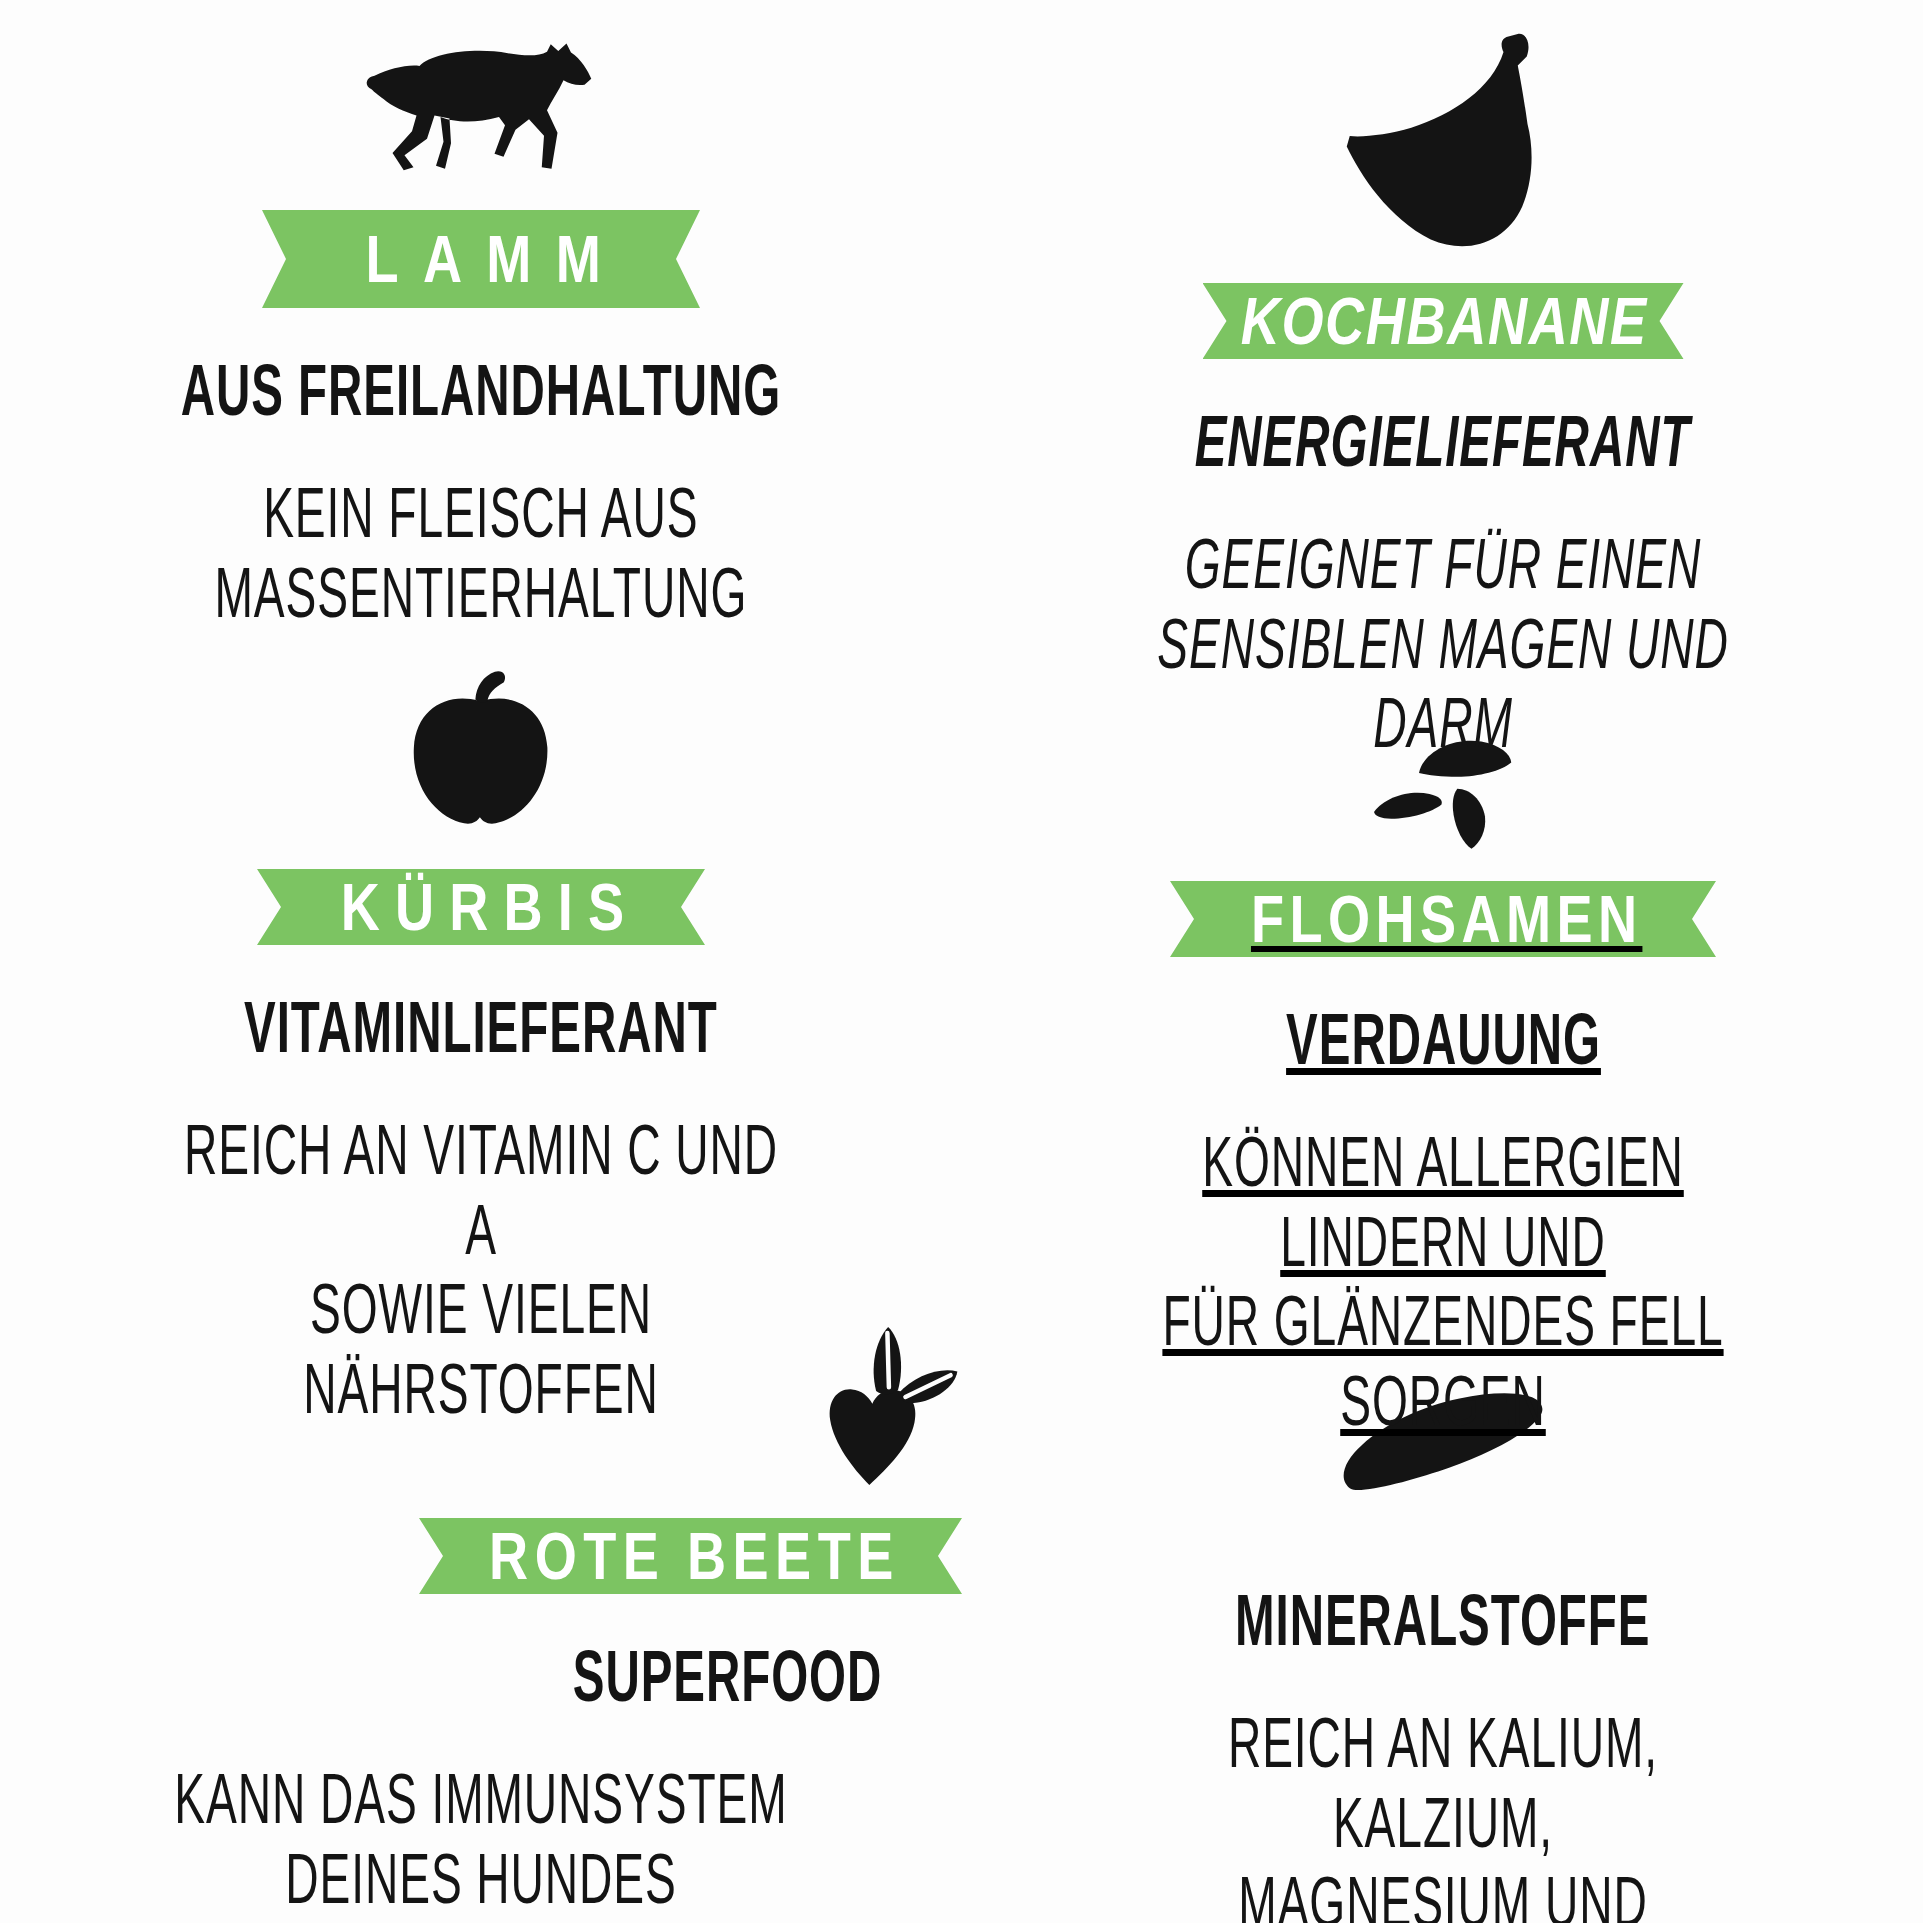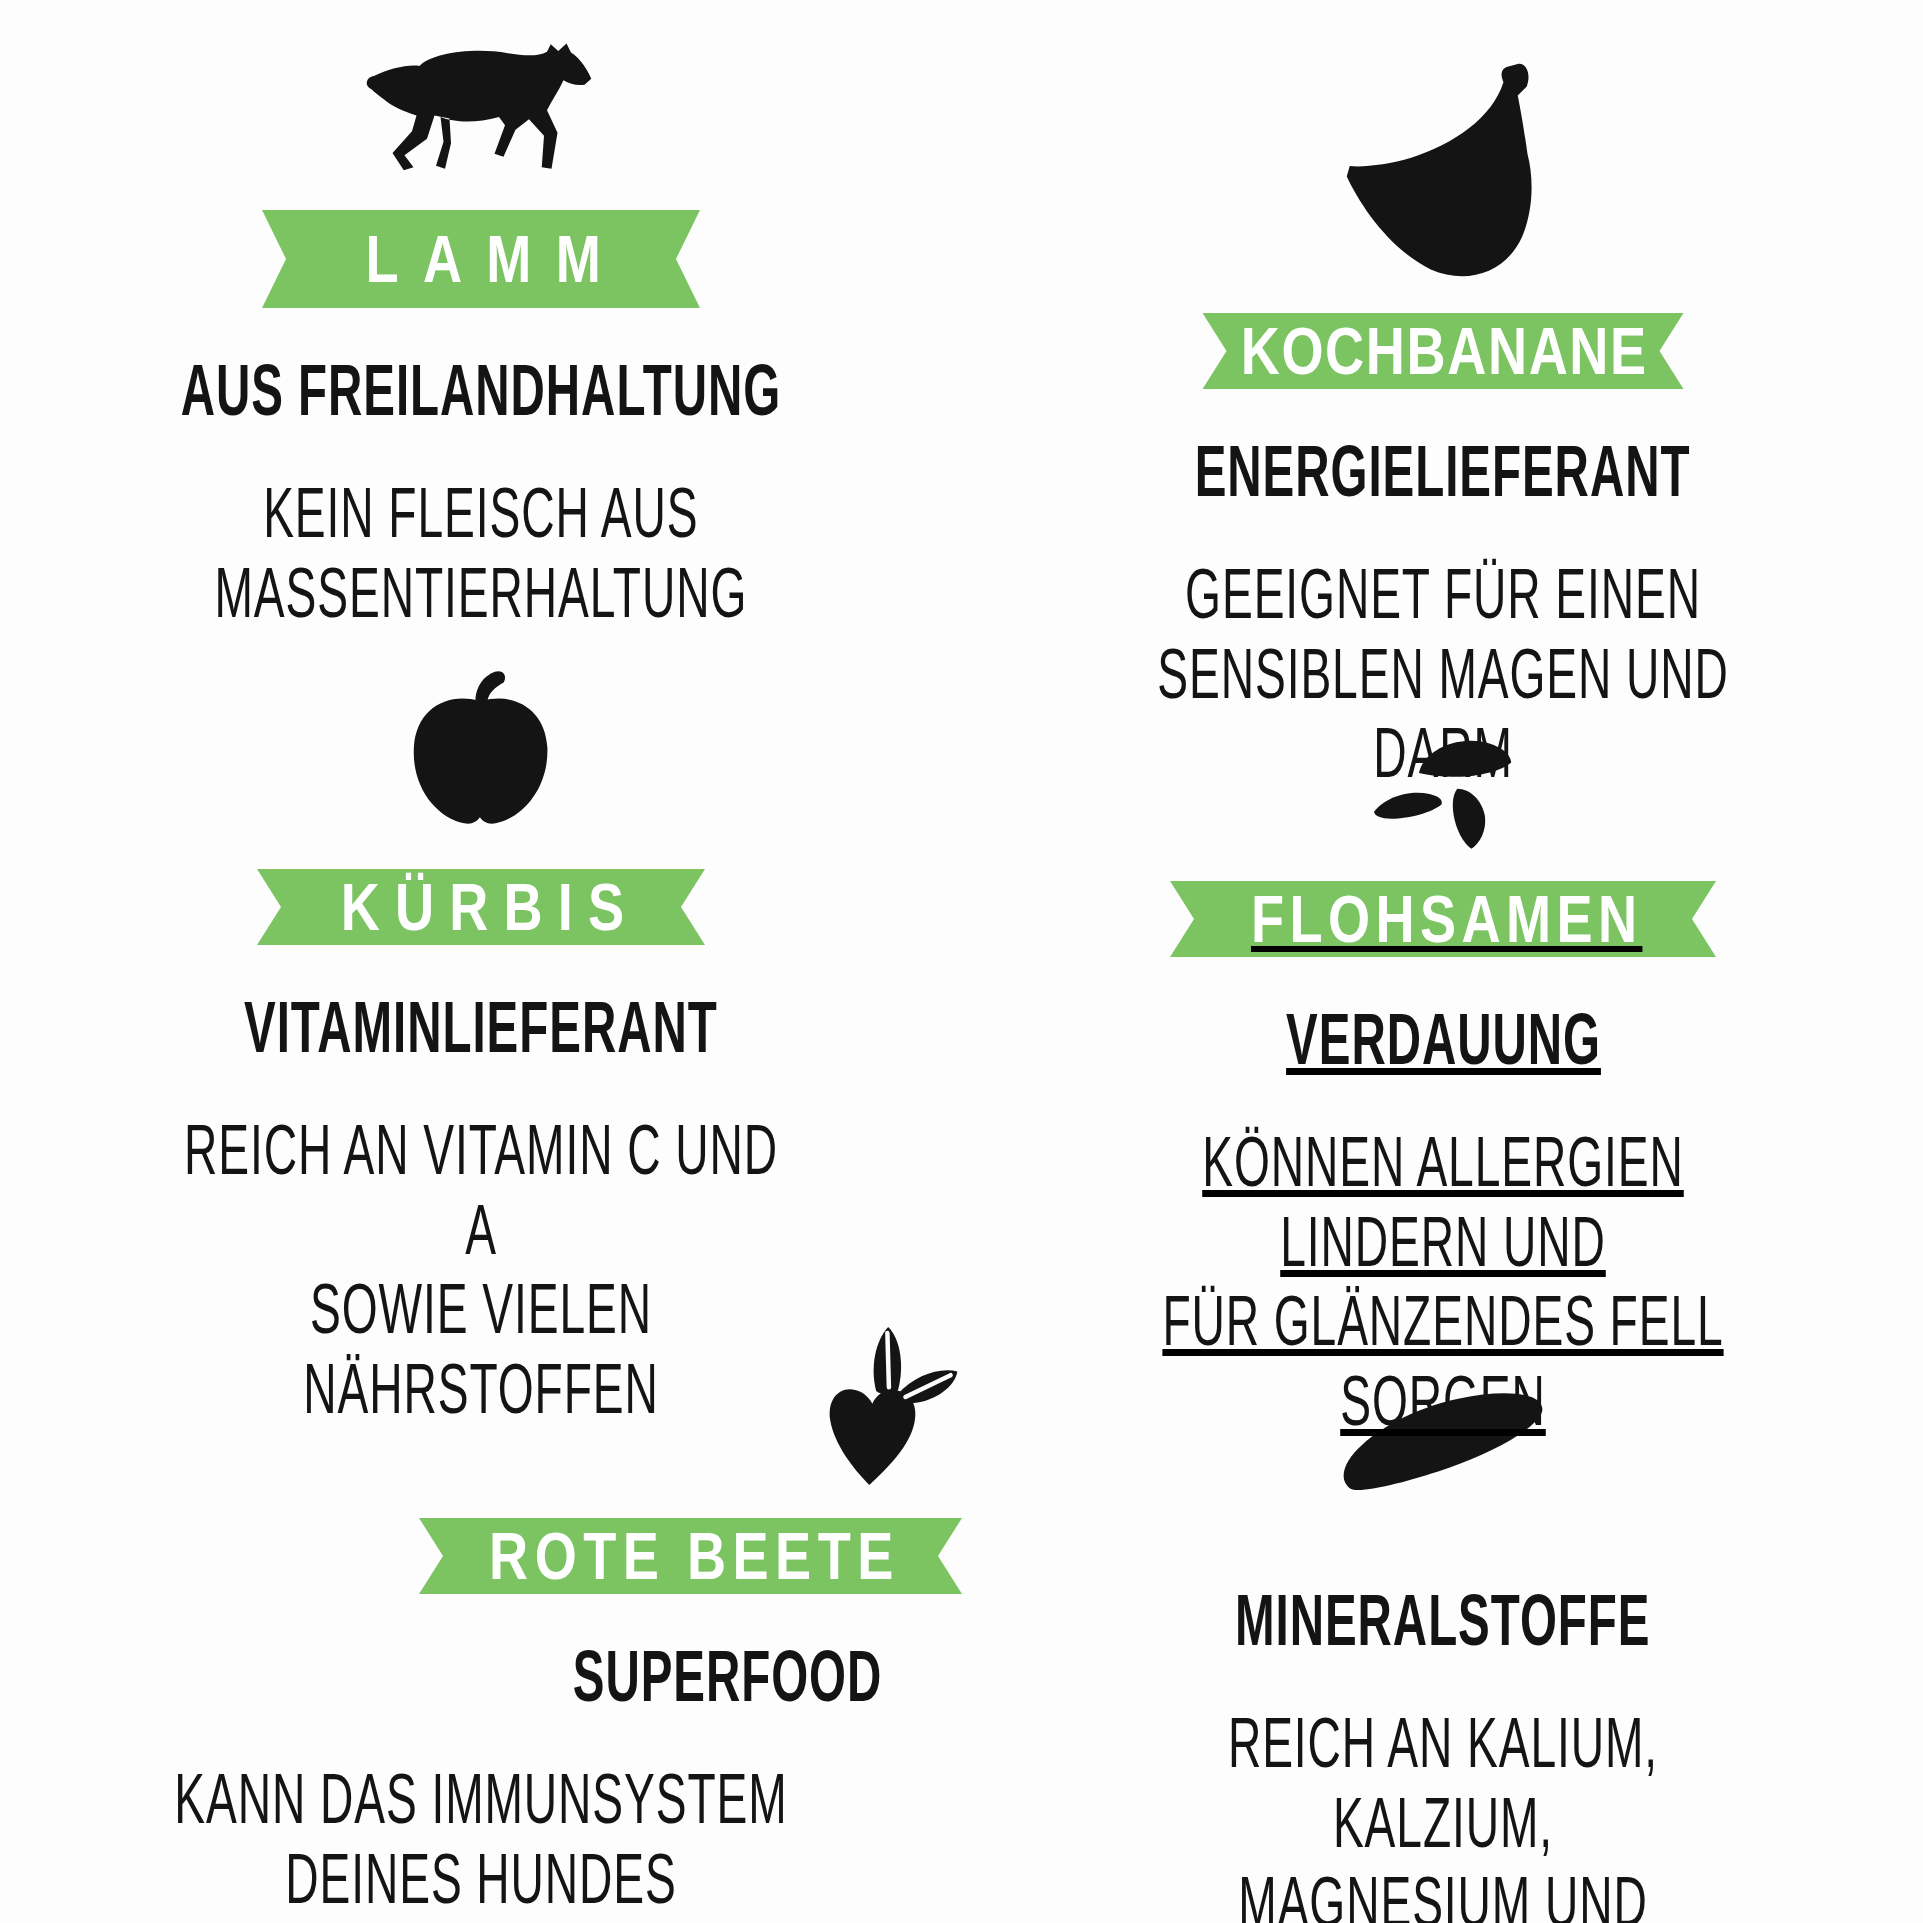--- a/index.html
+++ b/index.html
@@ -15,21 +15,21 @@
     grid-template-columns:962px 962px;
     grid-template-rows:641px 642px 641px;
   }
   .cell{
     display:flex;
     flex-direction:column;
     align-items:center;
     box-sizing:border-box;
   }
   .cell:nth-child(1){padding-top:41px;}
-  .cell:nth-child(2){padding-top:58px;}
+  .cell:nth-child(2){padding-top:28px;font-style:italic;}
   .cell:nth-child(3){padding-top:27px;}
   .cell:nth-child(4){padding-top:90px;text-decoration:underline;}
   .cell:nth-child(5){padding-top:38px;align-items:flex-end;}
   .cell:nth-child(6){padding-top:86px;}
 
   .icon-wrap{
     display:flex;align-items:flex-end;justify-content:center;
     margin-bottom:30px;
   }
   .icon-wrap svg{display:block;}

